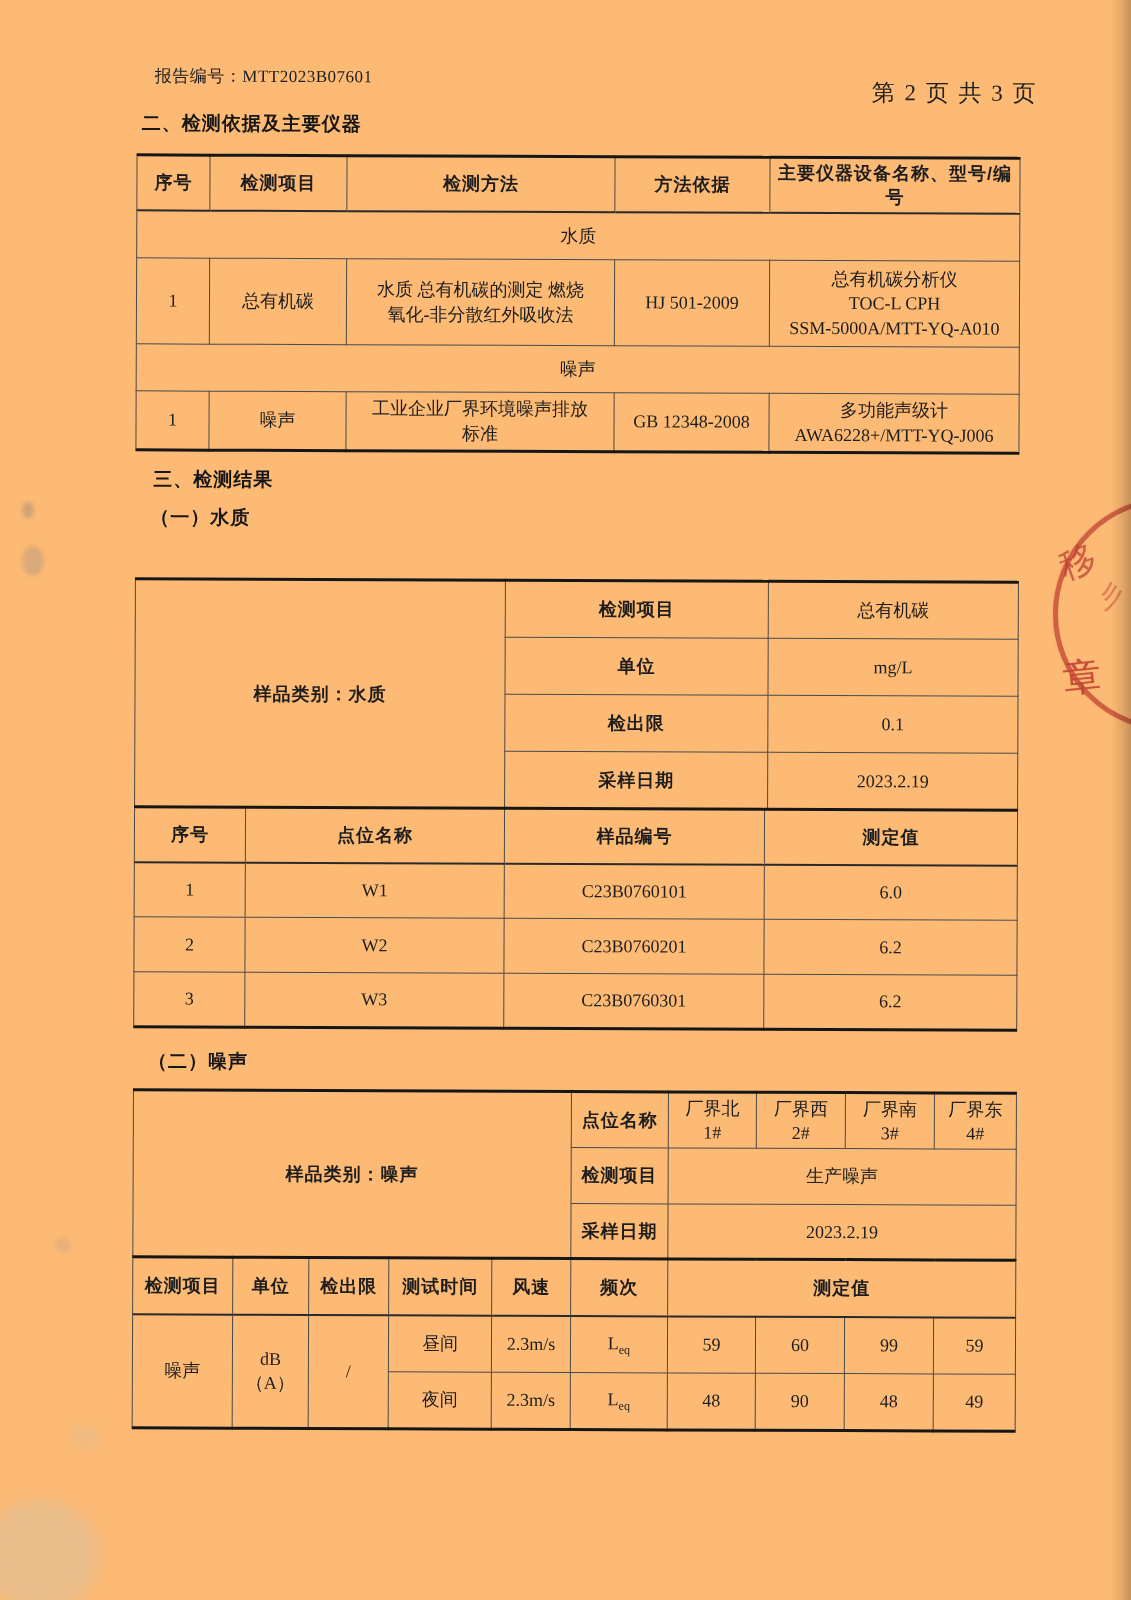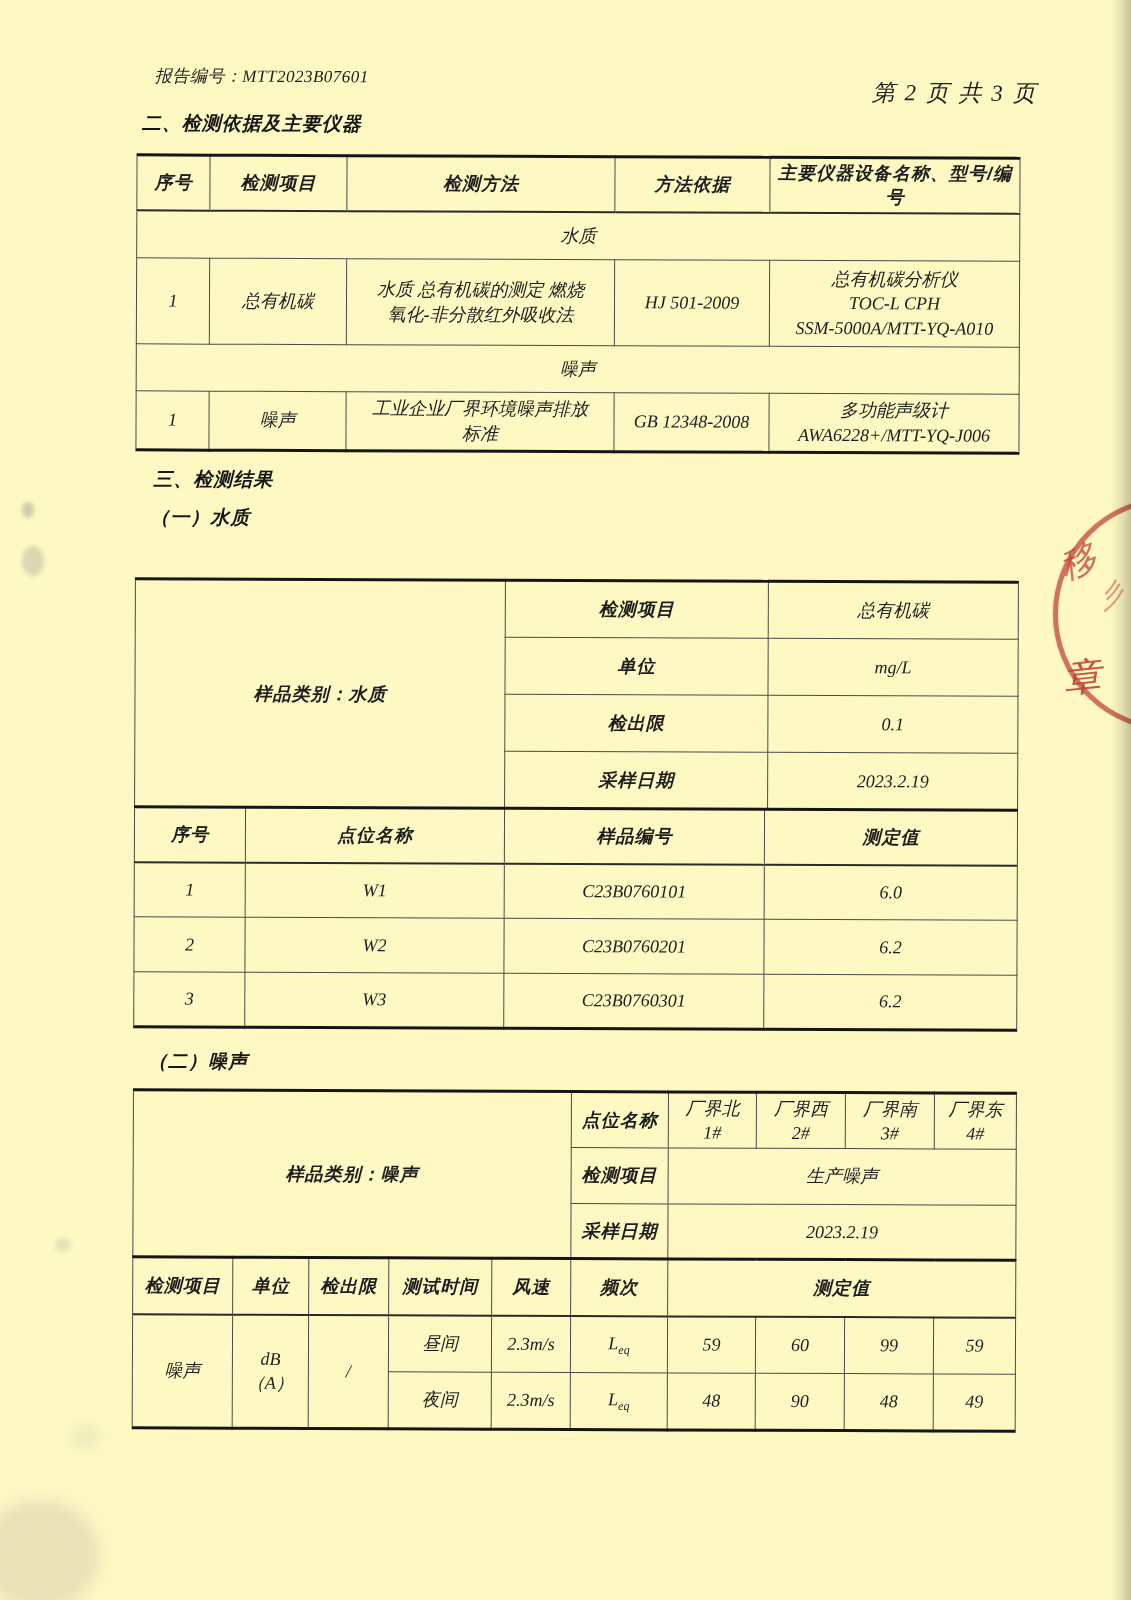--- a/index.html
+++ b/index.html
@@ -1,19 +1,19 @@
 <!DOCTYPE html>
 <html><head>
 <meta charset="utf-8">
 <style>
   html,body{margin:0;padding:0;background:#9a9a9a;}
   .page{
     position:relative;width:1131px;height:1600px;margin:0 auto;
-    background:#fef9c3;overflow:hidden;
-    font-family:"Liberation Serif","DejaVu Serif",serif;color:#1d1d1d;font-style:italic;
+    background:#fdba74;overflow:hidden;
+    font-family:"Liberation Serif","DejaVu Serif",serif;color:#1d1d1d;
   }
   .page-edge-shadow{
     position:absolute;top:0;right:0;width:20px;height:1600px;
     background:linear-gradient(to right, rgba(0,0,0,0) 0%, rgba(0,0,0,0.10) 55%, rgba(0,0,0,0.22) 100%);
   }
   #content{position:absolute;left:0;top:0;width:1131px;height:1600px;transform:rotate(0.22deg);transform-origin:40px 40px;}
   .abs{position:absolute;}
   .serif{font-family:"Liberation Serif","DejaVu Serif",serif;}
   .heading{font-family:"Liberation Sans","DejaVu Sans",sans-serif;font-weight:bold;font-size:19px;letter-spacing:1px;color:#161616;}
   

